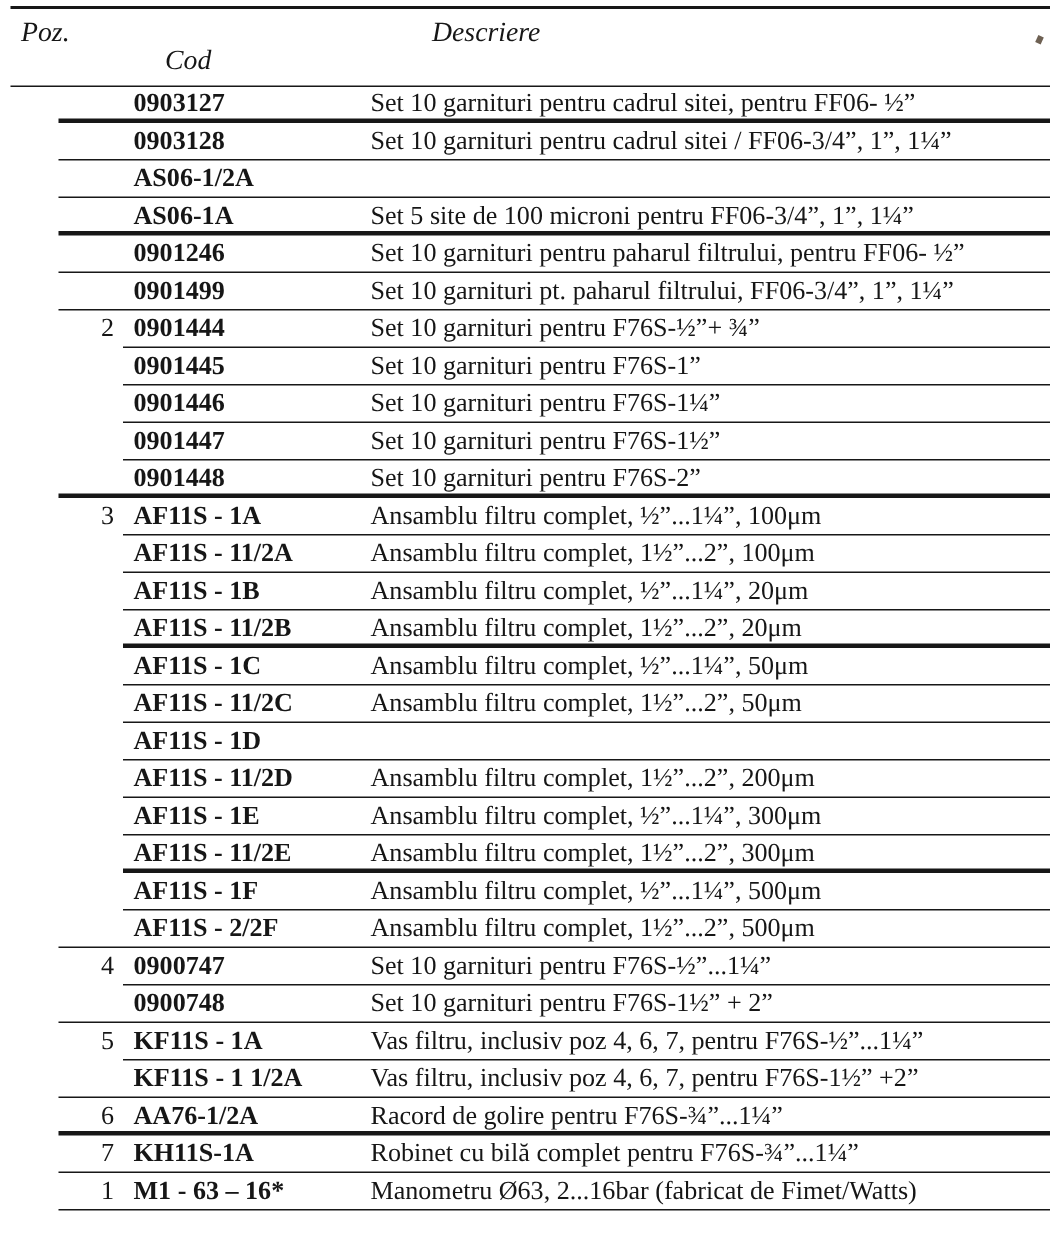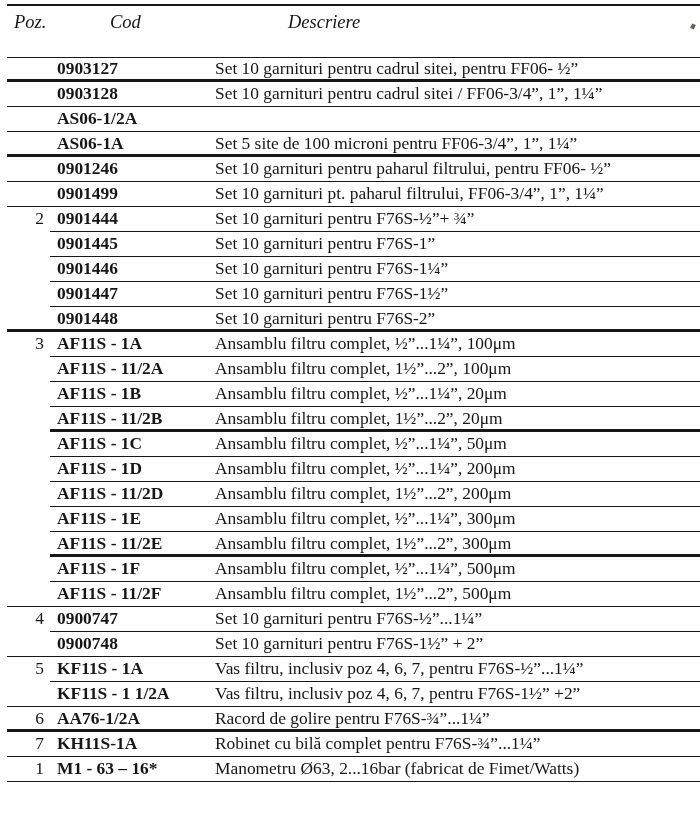--- a/index.html
+++ b/index.html
@@ -4,25 +4,25 @@
 <style>
   html,body{margin:0;padding:0;background:#ffffff;}
   .page{
     position:relative;width:700px;height:825px;background:#fff;overflow:hidden;
     font-family:"Liberation Serif","DejaVu Serif",serif;color:#161616;
   }
   .topline{position:absolute;left:7px;right:0;top:4px;height:2px;background:#171717;}
   .header{position:absolute;left:0;top:6px;right:0;height:51px;}
   .hlabel{position:absolute;top:6px;font-style:italic;font-size:18.5px;white-space:pre;}
   .h-poz{left:14px;}
-  .h-cod{left:110px;}
+  .h-cod{left:110px;margin-top:19px;}
   .h-desc{left:288px;font-family:Liberation Serif, serif;}
   .headerline{position:absolute;left:7px;right:0;top:57px;height:1.4px;background:#171717;}
   .tbody{position:absolute;left:0;top:57px;right:0;}
-  .row{position:relative;height:25px;}
+  .row{position:relative;height:25px;margin-left:32px;}
   .cell{position:absolute;top:0;height:25px;line-height:23px;font-size:17.4px;white-space:pre;}
   .poz{left:0;width:44px;text-align:right;}
   .cod{left:57px;font-weight:bold;}
   .desc{left:215px;}
   .sep{position:absolute;bottom:0;right:0;background:#171717;}
   .sep.full{left:7px;}
   .sep.indent{left:50px;}
   .sep.thin{height:1.3px;}
   .sep.thick{height:2.6px;}
   .fragment{position:absolute;left:691px;top:24px;width:4px;height:5px;background:#4a3a28;
@@ -136,22 +136,27 @@
     <div class="sep indent thick"></div>
   </div>
       <div class="row">
     <span class="cell poz"></span>
     <span class="cell cod">AF11S - 1C</span>
     <span class="cell desc">Ansamblu filtru complet, ½”...1¼”, 50μm</span>
     <div class="sep indent thin"></div>
   </div>
       <div class="row">
     <span class="cell poz"></span>
+    <span class="cell cod">AF11S - 11/2C</span>
+    <span class="cell desc">Ansamblu filtru complet, 1½”...2”, 50μm</span>
+    <div class="sep indent thin"></div>
+  </div>
+      <div class="row">
+    <span class="cell poz"></span>
     <span class="cell cod">AF11S - 1D</span>
-    <span class="cell desc">Ansamblu filtru complet, ½”...1¼”, 200μm</span>
     <div class="sep indent thin"></div>
   </div>
       <div class="row">
     <span class="cell poz"></span>
     <span class="cell cod">AF11S - 11/2D</span>
     <span class="cell desc">Ansamblu filtru complet, 1½”...2”, 200μm</span>
     <div class="sep indent thin"></div>
   </div>
       <div class="row">
     <span class="cell poz"></span>
@@ -166,21 +171,21 @@
     <div class="sep indent thick"></div>
   </div>
       <div class="row">
     <span class="cell poz"></span>
     <span class="cell cod">AF11S - 1F</span>
     <span class="cell desc">Ansamblu filtru complet, ½”...1¼”, 500μm</span>
     <div class="sep indent thin"></div>
   </div>
       <div class="row">
     <span class="cell poz"></span>
-    <span class="cell cod">AF11S - 11/2F</span>
+    <span class="cell cod">AF11S - 2/2F</span>
     <span class="cell desc">Ansamblu filtru complet, 1½”...2”, 500μm</span>
     <div class="sep full thin"></div>
   </div>
       <div class="row">
     <span class="cell poz">4</span>
     <span class="cell cod">0900747</span>
     <span class="cell desc">Set 10 garnituri pentru F76S-½”...1¼”</span>
     <div class="sep indent thin"></div>
   </div>
       <div class="row">

